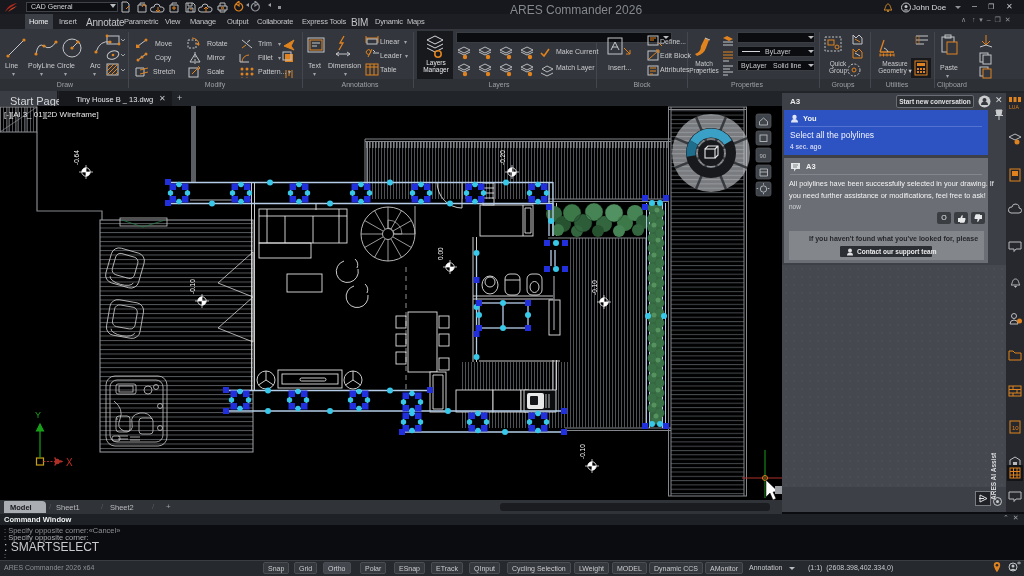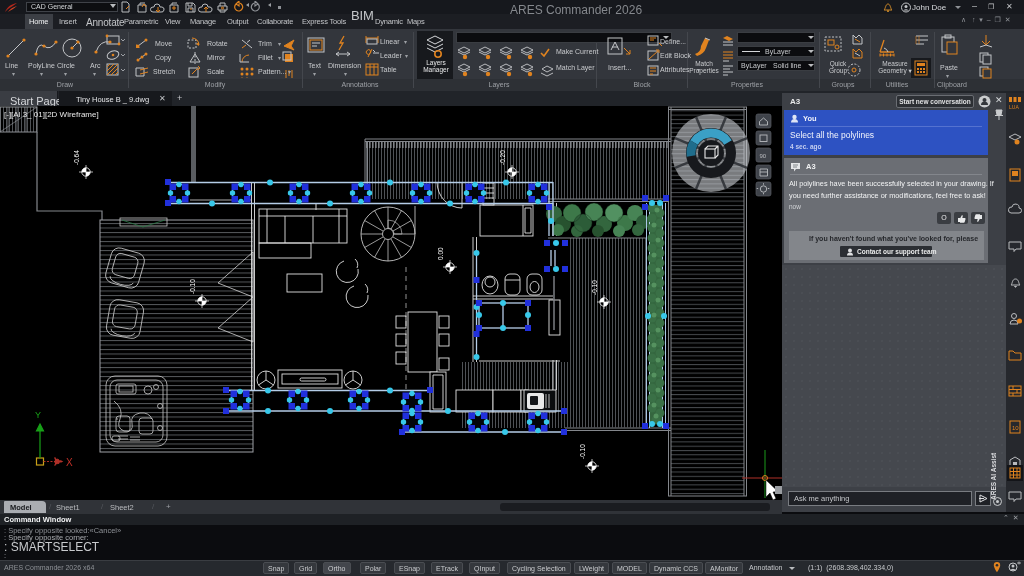--- a/index.html
+++ b/index.html
@@ -59,21 +59,21 @@
 <div class="ab" style="left:25px;top:14px;width:28px;height:15px;background:#3c3f45"></div>
 <div class="tx" style="left:29px;top:17px;color:#f0f1f2;font-size:7.5px;letter-spacing:-0.2px">Home</div>
 <div class="tx" style="left:59px;top:17px;color:#c3c5c8;font-size:7.5px;letter-spacing:-0.2px">Insert</div>
 <div class="tx" style="left:86px;top:17px;color:#c3c5c8;font-size:10px;letter-spacing:-0.2px">Annotate</div>
 <div class="tx" style="left:124px;top:17px;color:#c3c5c8;font-size:7.5px;letter-spacing:-0.2px">Parametric</div>
 <div class="tx" style="left:165px;top:17px;color:#c3c5c8;font-size:7.5px;letter-spacing:-0.2px">View</div>
 <div class="tx" style="left:190px;top:17px;color:#c3c5c8;font-size:7.5px;letter-spacing:-0.2px">Manage</div>
 <div class="tx" style="left:227px;top:17px;color:#c3c5c8;font-size:7.5px;letter-spacing:-0.2px">Output</div>
 <div class="tx" style="left:257px;top:17px;color:#c3c5c8;font-size:7.5px;letter-spacing:-0.2px">Collaborate</div>
 <div class="tx" style="left:302px;top:17px;color:#c3c5c8;font-size:7.5px;letter-spacing:-0.2px">Express Tools</div>
-<div class="tx" style="left:351px;top:8px;color:#c3c5c8;font-size:13px;letter-spacing:-0.2px">BIM</div>
+<div class="tx" style="left:351px;top:17px;color:#c3c5c8;font-size:10px;letter-spacing:-0.2px">BIM</div>
 <div class="tx" style="left:375px;top:17px;color:#c3c5c8;font-size:7.5px;letter-spacing:-0.2px">Dynamic</div>
 <div class="tx" style="left:407px;top:17px;color:#c3c5c8;font-size:7.5px;letter-spacing:-0.2px">Maps</div>
 <div class="tx" style="left:961px;top:16px;color:#8e9196;font-size:7px">∧&nbsp;&nbsp;&nbsp;↑&nbsp;&nbsp;▾&nbsp;&nbsp;–&nbsp;&nbsp;❐&nbsp;&nbsp;✕</div>
 
 <div class="ab" style="left:0;top:29px;width:1024px;height:50px;background:#33363c"></div>
 <div class="ab" style="left:0;top:79px;width:1024px;height:12px;background:#2d3035"></div>
 <div class="ab" style="left:0;top:91px;width:1024px;height:16px;background:#212429"></div>
 
 <div class="ab" style="left:128px;top:32px;width:1px;height:56px;background:#44474d"></div>
 <div class="ab" style="left:302px;top:32px;width:1px;height:56px;background:#44474d"></div>
@@ -359,21 +359,21 @@
         <rect x="2" y="2" width="8" height="9" fill="none" stroke="#c3c5c8"></rect>
         <rect x="5" y="4" width="8" height="9" fill="#33363c" stroke="#e0831f"></rect>
       </g>
 </svg>
 <div class="tx" style="left:940px;top:64px;color:#c9cbce;font-size:7px">Paste</div>
 <div class="tx" style="left:946px;top:72px;color:#9da0a5;font-size:6px">▾</div>
 
 <div class="ab" style="left:0;top:91px;width:58px;height:16px;background:#3a3d43;border-right:1px solid #17191d"></div>
 <div class="tx" style="left:10px;top:95px;color:#d5d7da;font-size:11px">Start Page</div>
 <div class="ab" style="left:59px;top:91px;width:113px;height:16px;background:#17191d"></div>
-<div class="tx" style="left:76px;top:95px;color:#e5e6e8;font-size:7.5px">Tiny House B _ 9.dwg</div>
+<div class="tx" style="left:76px;top:95px;color:#e5e6e8;font-size:7.5px">Tiny House B _ 13.dwg</div>
 <div class="tx" style="left:159px;top:94px;color:#c3c5c8;font-size:8px">✕</div>
 <div class="tx" style="left:177px;top:93px;color:#c3c5c8;font-size:9px">+</div>
 
 <div class="ab" style="left:0;top:106px;width:782px;height:394px;background:#000">
 <svg width="782" height="394" viewBox="0 0 782 394">
 <defs>
  <pattern id="pv" width="3" height="12" patternUnits="userSpaceOnUse">
             <rect width="1" height="12" fill="#4e5155"></rect>
           </pattern>
  <pattern id="ph43" width="12" height="4.3" patternUnits="userSpaceOnUse">
@@ -823,21 +823,20 @@
 <div class="tx" style="left:809px;top:235px;color:#26282c;font-size:7px;font-weight:bold">If you haven't found what you've looked for, please</div>
 <div class="ab" style="left:840px;top:246px;width:92px;height:11px;background:#2b2e33;border-radius:1px"></div>
 <svg class="ab" style="left:846px;top:248px" width="8" height="8" viewBox="0 0 8 8">
       <circle cx="4" cy="2.5" r="2" fill="#dfe0e2"></circle>
       <path d="M1 7.5 a3 3 0 0 1 6 0 z" fill="#dfe0e2"></path>
     </svg>
 <div class="tx" style="left:857px;top:248px;color:#eceded;font-size:6.5px;font-weight:bold">Contact our support team</div>
 
 <div class="ab" style="left:782px;top:265px;width:224px;height:222px;background:#45484e;background-image:radial-gradient(#505359 0.6px,transparent 0.8px);background-size:8px 8px"></div>
 
-<div class="ab" style="left:788px;top:491px;width:184px;height:15px;background:#1f2126;border:1px solid #797c81;color:#c3c5c8;font-size:7.5px;line-height:13px;padding-left:5px">Ask me anything</div>
 <div class="ab" style="left:975px;top:491px;width:16px;height:15px;background:#1f2126;border:1px solid #797c81"></div>
 <svg class="ab" style="left:978px;top:494px" width="10" height="9" viewBox="0 0 10 9">
       <path d="M1 4.5 h5 M2 1 l7 3.5 l-7 3.5 z" stroke="#dfe0e2" fill="none" stroke-width="1"></path>
     </svg>
 
 <div class="ab" style="left:990px;top:440px;width:14px;height:70px">
       <div style="transform:rotate(-90deg) translate(-60px,0);transform-origin:0 0;color:#dcdde0;font-size:6.5px;font-weight:bold;white-space:nowrap;width:60px">ARES AI Assist</div>
     </div>
 <svg class="ab" style="left:993px;top:497px" width="9" height="9" viewBox="0 0 9 9">
       <circle cx="4.5" cy="4.5" r="4" fill="none" stroke="#caccce"></circle>
@@ -907,21 +906,21 @@
 <div class="tx" style="left:49px;top:502px;color:#55585e;font-size:8px">/</div>
 <div class="tx" style="left:101px;top:502px;color:#55585e;font-size:8px">/</div>
 <div class="tx" style="left:152px;top:502px;color:#55585e;font-size:8px">/</div>
 <div class="tx" style="left:166px;top:502px;color:#9da0a5;font-size:8px">+</div>
 <div class="ab" style="left:500px;top:503px;width:270px;height:8px;background:#1a1c20;border-radius:3px"></div>
 
 <div class="ab" style="left:0;top:514px;width:1024px;height:46px;background:#0b0c0f"></div>
 <div class="ab" style="left:0;top:514px;width:1024px;height:11px;background:#1e2125"></div>
 <div class="tx" style="left:4px;top:515px;color:#f0f1f2;font-size:7.5px;font-weight:bold">Command Window</div>
 <div class="tx" style="left:1003px;top:514px;color:#9da0a5;font-size:7px">⌃&nbsp;&nbsp;✕</div>
-<div class="tx" style="left:4px;top:526px;color:#8e9196;font-size:7.5px">: Specify opposite looked:«Cancel»</div>
+<div class="tx" style="left:4px;top:526px;color:#8e9196;font-size:7.5px">: Specify opposite corner:«Cancel»</div>
 <div class="tx" style="left:4px;top:533px;color:#aaacb0;font-size:7.5px">: Specify opposite corner:</div>
 <div class="tx" style="left:4px;top:540px;color:#c9cbce;font-size:12px">: SMARTSELECT</div>
 <div class="tx" style="left:4px;top:551px;color:#aaacb0;font-size:7.5px">:</div>
 
 <div class="ab" style="left:0;top:560px;width:1024px;height:16px;background:#26292e;border-top:1px solid #3a3d42"></div>
 <div class="tx" style="left:4px;top:564px;color:#8e9196;font-size:7px">ARES Commander 2026 x64</div>
 <div class="pill" style="left:263px;top:562px">Snap</div>
 <div class="pill" style="left:294px;top:562px">Grid</div>
 <div class="pill" style="left:323px;top:562px;background:#43464c">Ortho</div>
 <div class="pill" style="left:360px;top:562px">Polar</div>

